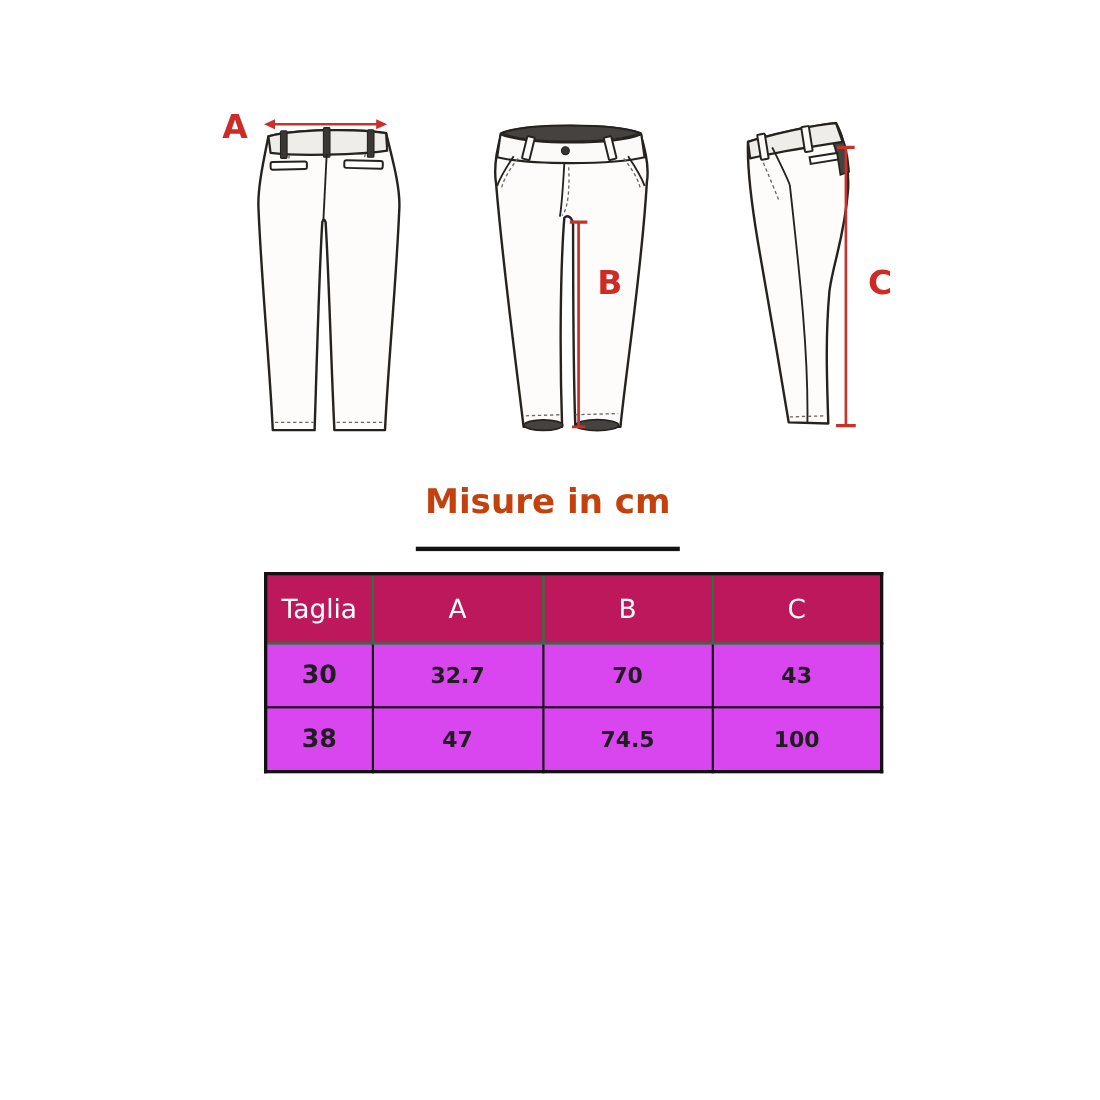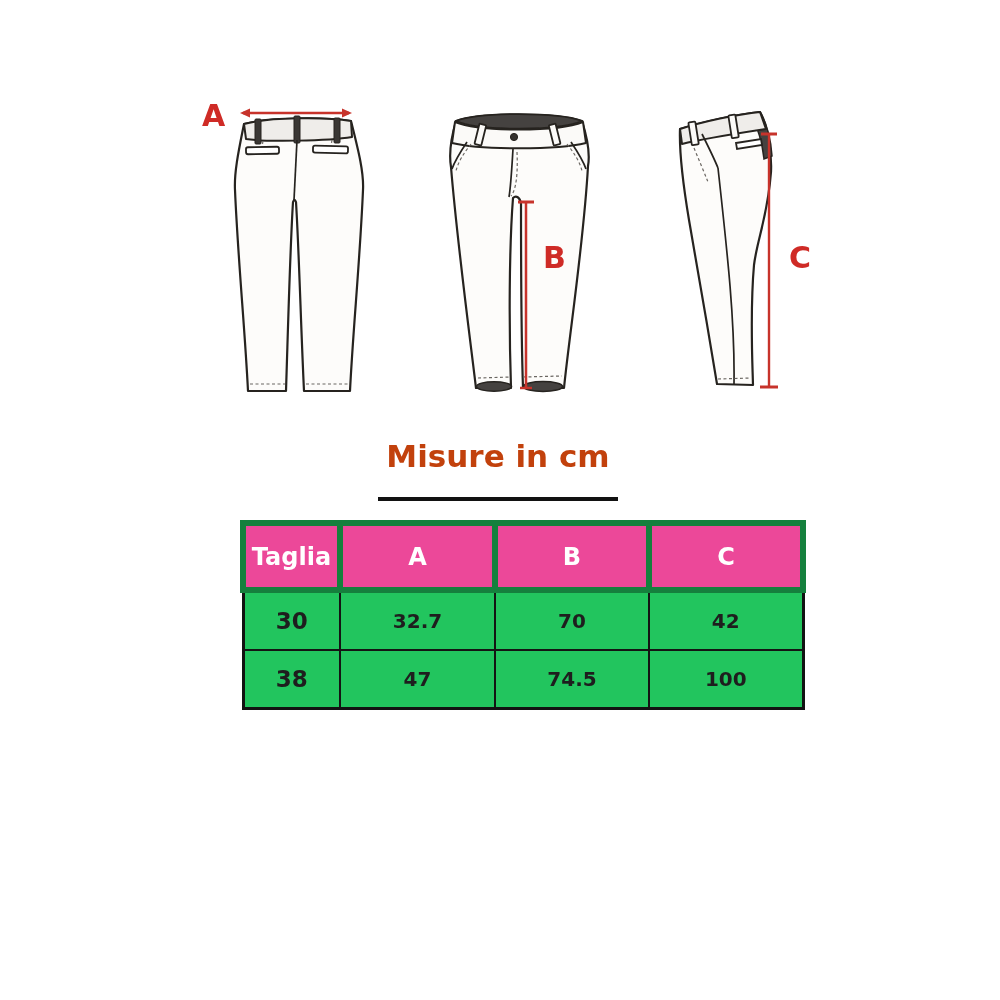--- a/index.html
+++ b/index.html
@@ -18,26 +18,26 @@
   }
   .title-underline{
     position:absolute;left:378px;top:497px;width:240px;height:4px;background:#121212;
   }
   table.size-table{
     position:absolute;left:240px;top:520px;width:560px;
     border-collapse:collapse;table-layout:fixed;
     border:3px solid #121212;
   }
   table.size-table th{
-    background:#ec4899;color:#ffffff;height:59px;
-    font-size:24px;font-weight:bold;text-align:center;vertical-align:middle;
-    border:6px solid #15803d;
+    background:#be185d;color:#ffffff;height:59px;
+    font-size:24px;font-weight:normal;text-align:center;vertical-align:middle;
+    border:2px solid #15803d;
   }
   table.size-table td{
-    background:#22c55e;color:#1e1e1e;height:54px;
+    background:#d946ef;color:#1e1e1e;height:54px;
     font-size:20px;font-weight:bold;text-align:center;vertical-align:middle;
     border:2px solid #141414;
   }
   table.size-table td.size-col{font-size:23px;}
   svg .outline{fill:#fdfcfa;stroke:#26231f;stroke-width:2.2;stroke-linejoin:round;}
   svg .band{fill:#efedea;stroke:#26231f;stroke-width:2;stroke-linejoin:round;}
   svg .darkpart{fill:#454240;stroke:#26231f;stroke-width:1.5;}
   svg .seam{stroke:#26231f;stroke-width:1.7;fill:none;}
   svg .stitch{stroke:#6b6762;stroke-width:1.2;fill:none;stroke-dasharray:3,2.5;}
   svg .pocket{fill:#ffffff;stroke:#26231f;stroke-width:1.8;}
@@ -184,21 +184,21 @@
         <th>A</th>
         <th>B</th>
         <th>C</th>
       </tr>
     </thead>
     <tbody>
       <tr>
         <td class="size-col">30</td>
         <td>32.7</td>
         <td>70</td>
-        <td>42</td>
+        <td>43</td>
       </tr>
       <tr>
         <td class="size-col">38</td>
         <td>47</td>
         <td>74.5</td>
         <td>100</td>
       </tr>
     </tbody>
   </table>
 

